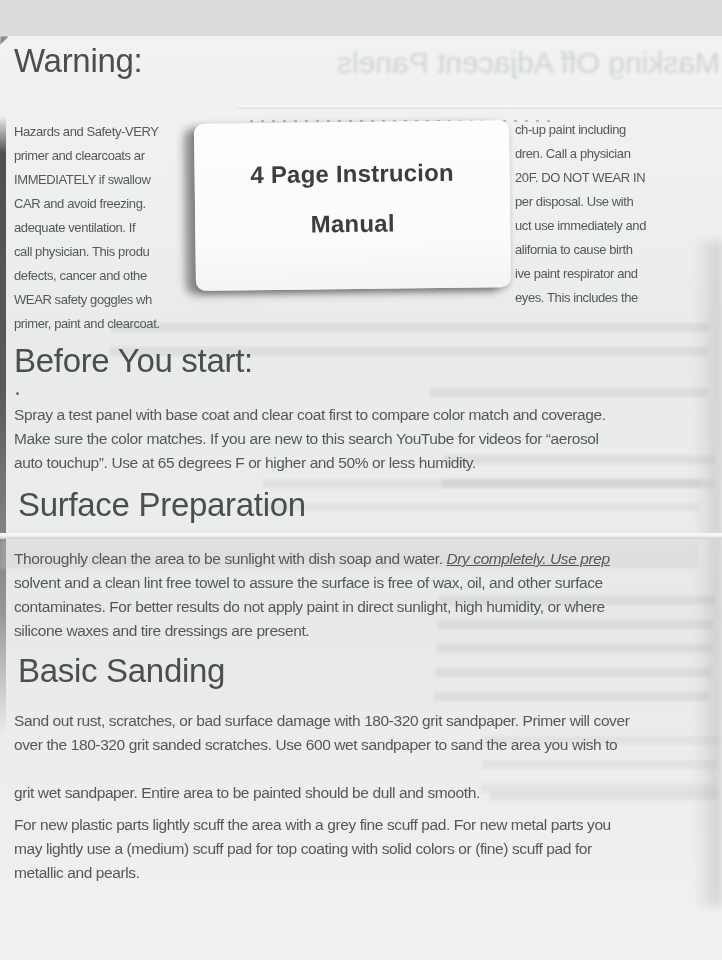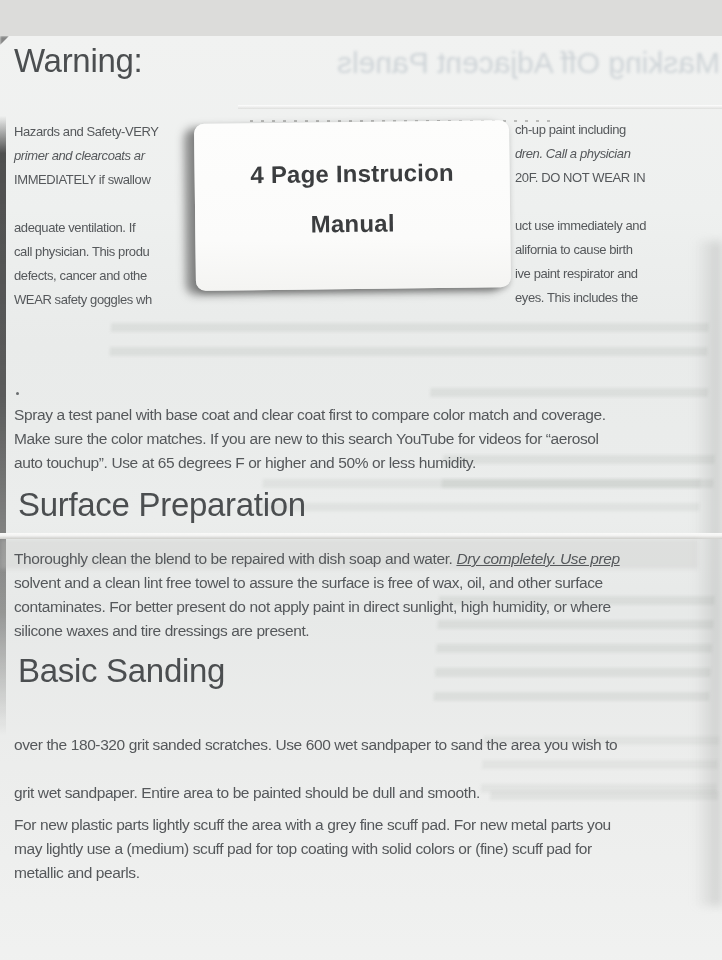--- a/index.html
+++ b/index.html
@@ -130,52 +130,56 @@
   <div class="ghost-lines g3"></div>
   <div class="ghost-lines g4"></div>
   <div class="ghost-lines g5"></div>
   <div class="ghost-lines g6"></div>
   <div class="ghost-lines g7"></div>
 
   <div class="heading" style="top:6px;">Warning:</div>
 
   <div class="body-block" style="top:86px;width:694px;height:214px;">
     <div class="warning-row" style="top:0;"><span class="frag">Hazards and Safety-VERY</span><span class="frag-right">ch-up paint including</span></div>
-    <div class="warning-row" style="top:24px;font-style:italic;"><span class="frag">primer and clearcoats ar</span><span class="frag-right">dren. Call a physician</span></div>
+    <div class="warning-row" style="top:24px;"><span class="frag">primer and clearcoats ar</span><span class="frag-right">dren. Call a physician</span></div>
     <div class="warning-row" style="top:48px;"><span class="frag">IMMEDIATELY if swallow</span><span class="frag-right">20F. DO NOT WEAR IN</span></div>
+    <div class="warning-row" style="top:72px;"><span class="frag">CAR and avoid freezing.</span><span class="frag-right">per disposal. Use with</span></div>
     <div class="warning-row" style="top:96px;"><span class="frag">adequate ventilation. If</span><span class="frag-right">uct use immediately and</span></div>
     <div class="warning-row" style="top:144px;"><span class="frag">defects, cancer and othe</span><span class="frag-right">ive paint respirator and</span></div>
     <div class="warning-row" style="top:120px;"><span class="frag">call physician. This produ</span><span class="frag-right">alifornia to cause birth</span></div>
     <div class="warning-row" style="top:168px;"><span class="frag">WEAR safety goggles wh</span><span class="frag-right">eyes. This includes the</span></div>
+    <div class="warning-row" style="top:192px;"><span class="frag">primer, paint and clearcoat.</span><span class="frag-right"></span></div>
   </div>
 
   <div class="sticker">
     <div class="sticker-line1">4 Page Instrucion</div>
     <div class="sticker-line2">Manual</div>
   </div>
 
+  <div class="heading" style="top:306px;">Before You start:</div>
   <div class="stray-dot"></div>
   <div class="body-block" style="top:368px;width:700px;height:72px;text-decoration:underline;">
     <div class="body-line" style="top:0;">Spray a test panel with base coat and clear coat first to compare color match and coverage.</div>
     <div class="body-line" style="top:24px;">Make sure the color matches.  If you are new to this search YouTube for videos for “aerosol</div>
     <div class="body-line" style="top:48px;">auto touchup”.  Use at 65 degrees F or higher and 50% or less humidity.</div>
   </div>
 
   <div class="heading" style="top:450px;left:18px;">Surface Preparation</div>
   <div class="seam-mid"></div>
   <div class="seam-mid-shadow"></div>
   <div class="body-block" style="top:512px;width:700px;height:96px;">
-    <div class="body-line" style="top:0;"><span>Thoroughly clean the blend to be repaired with dish soap and water.  </span><span class="italic">Dry completely. Use prep</span></div>
+    <div class="body-line" style="top:0;"><span>Thoroughly clean the area to be sunlight with dish soap and water.  </span><span class="italic">Dry completely. Use prep</span></div>
     <div class="body-line" style="top:24px;">solvent and a clean lint free towel to assure the surface is free of wax, oil, and other surface</div>
-    <div class="body-line" style="top:48px;">contaminates. For better present do not apply paint in direct sunlight, high humidity, or where</div>
+    <div class="body-line" style="top:48px;">contaminates. For better results do not apply paint in direct sunlight, high humidity, or where</div>
     <div class="body-line" style="top:72px;">silicone waxes and tire dressings are present.</div>
   </div>
 
   <div class="heading" style="top:616px;left:18px;">Basic Sanding</div>
   <div class="body-block" style="top:674px;width:700px;height:96px;">
+    <div class="body-line" style="top:0;">Sand out rust, scratches, or bad surface damage with 180-320 grit sandpaper. Primer will cover</div>
     <div class="body-line" style="top:24px;">over the 180-320 grit sanded scratches. Use 600 wet sandpaper to sand the area you wish to</div>
     <div class="body-line" style="top:72px;">grit wet sandpaper. Entire area to be painted should be dull and smooth.</div>
   </div>
   <div class="body-block" style="top:778px;width:700px;height:72px;">
     <div class="body-line" style="top:0;">For new plastic parts lightly scuff the area with a grey fine scuff pad. For new metal parts you</div>
     <div class="body-line" style="top:24px;">may lightly use a (medium) scuff pad for top coating with solid colors or (fine) scuff pad for</div>
     <div class="body-line" style="top:48px;">metallic and pearls.</div>
   </div>
 
 </div>

